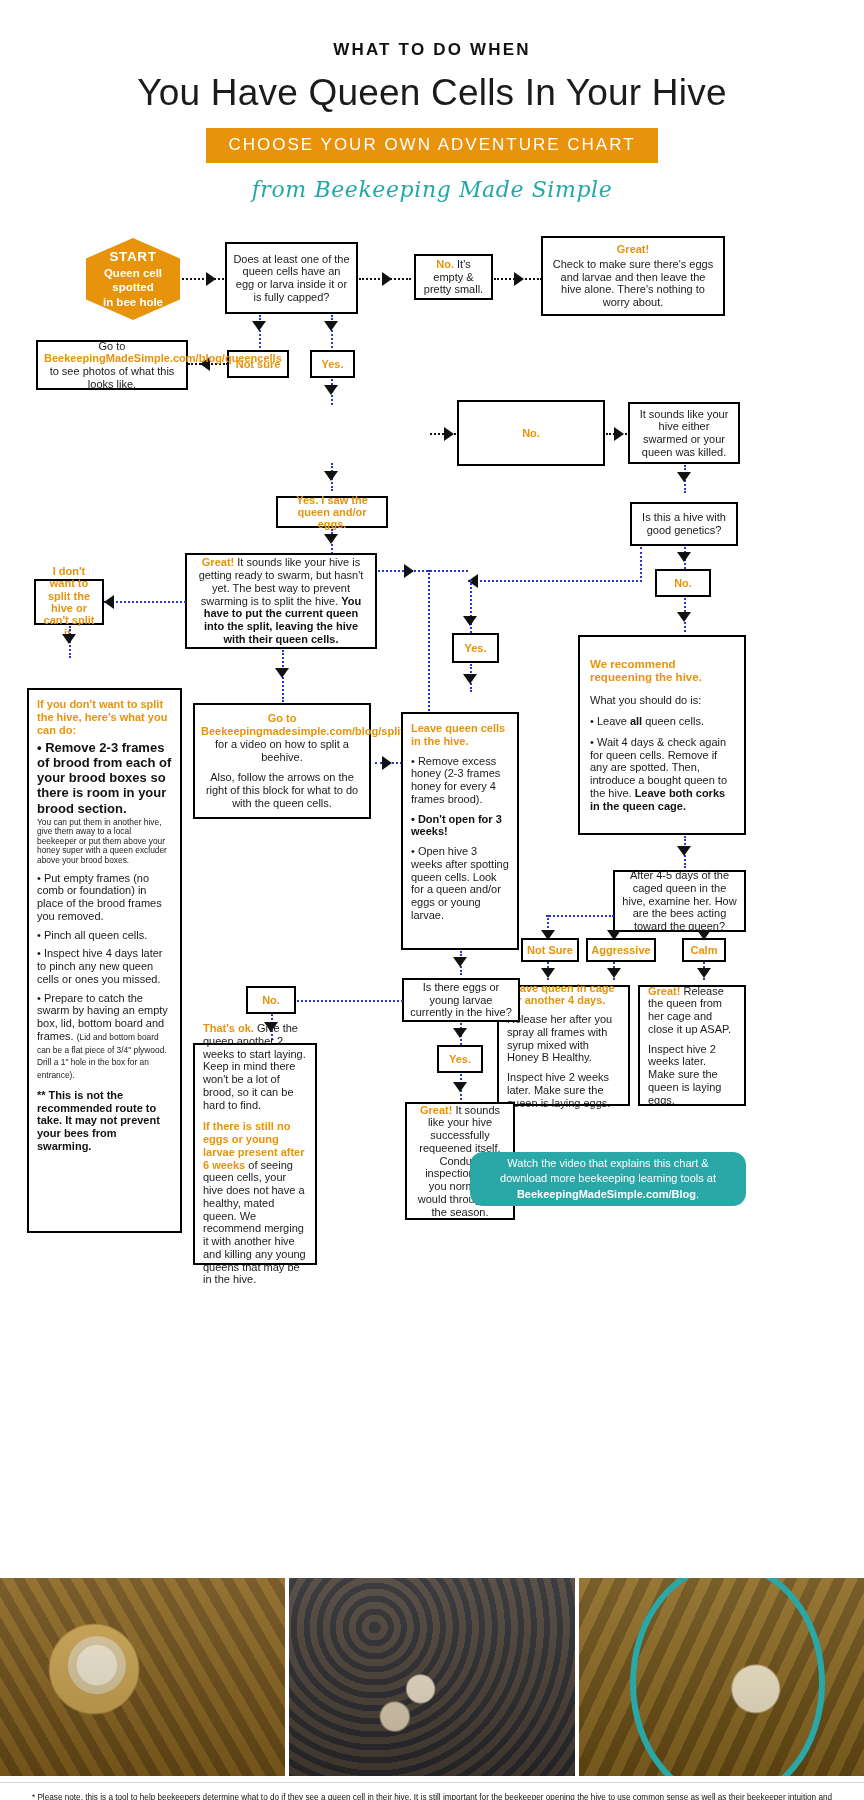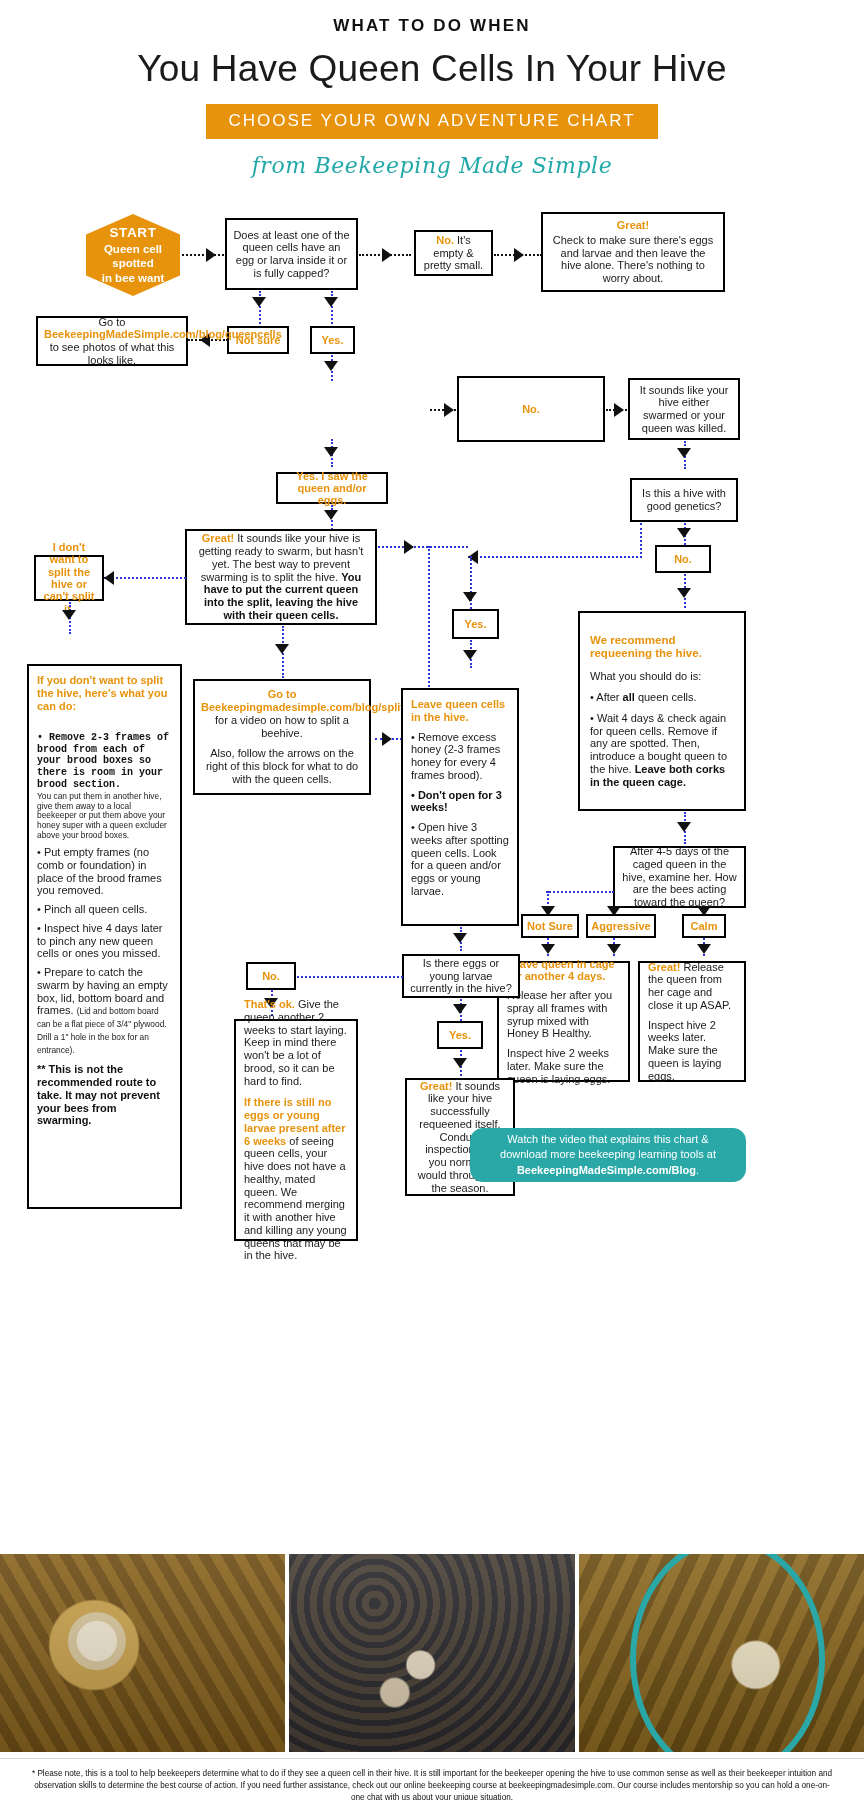--- a/index.html
+++ b/index.html
@@ -10,21 +10,21 @@
     color: #1a1a1a;
     position: relative;
     overflow: hidden;
   }
   .page { position: relative; width: 864px; height: 1800px; }
 
   
   .hdr { text-align: center; }
   .hdr-kicker {
     font-size: 17px; font-weight: bold; letter-spacing: 2.2px;
-    color: #111; margin-top: 16px;
+    color: #111; margin-top: 40px;
   }
   .hdr-title {
     font-size: 37px; font-weight: normal; color: #1b1b1b;
     margin-top: 12px; letter-spacing: 0.2px;
   }
   .hdr-band {
     display: inline-block; background: #e8930c; color: #fff;
     font-size: 17px; letter-spacing: 2.0px; padding: 7px 22px 8px;
     margin-top: 14px;
   }
@@ -136,21 +136,21 @@
     <div class="hdr-kicker">WHAT TO DO WHEN</div>
     <div class="hdr-title">You Have Queen Cells In Your Hive</div>
     <div><span class="hdr-band">CHOOSE YOUR OWN ADVENTURE CHART</span></div>
     <div class="hdr-sub">from Beekeeping Made Simple</div>
   </div>
 
   <div class="start" style="left:86px; top:198px; width:94px; height:82px;">
     <div class="big">START</div>
     <div>Queen cell</div>
     <div>spotted</div>
-    <div>in bee want</div>
+    <div>in bee hole</div>
   </div>
 
   <div class="hline-blk" style="left:182px; top:238px; width:42px;"></div>
   <div class="tri-r" style="left:206px; top:232px;"></div>
 
   <div class="node" style="left:225px; top:202px; width:133px; height:72px;">
     <p>Does at least one of the queen cells have an egg or larva inside it or is fully capped?</p>
   </div>
 
   <div class="hline-blk" style="left:359px; top:238px; width:52px;"></div>
@@ -243,21 +243,21 @@
 
   <div class="chip" style="left:34px; top:539px; width:70px; height:46px; flex-direction:column;">
     <span>I don't want to split the hive or can't split it.</span>
   </div>
 
   <div class="vline" style="left:69px; top:586px; height:32px;"></div>
   <div class="tri-d" style="left:62px; top:594px;"></div>
 
   <div class="node left" style="left:27px; top:648px; width:155px; height:545px; padding:8px 8px; justify-content:flex-start;">
     <p class="or" style="font-weight:bold; font-size:11px;">If you don't want to split the hive, here's what you can do:</p>
-    <p class="bk" style="margin-top:20px; font-size:10px;font-family:Liberation Mono, monospace;">• Remove 2-3 frames of brood from each of your brood boxes so there is room in your brood section.</p>
+    <p class="bk" style="margin-top:4px; font-size:13px;">• Remove 2-3 frames of brood from each of your brood boxes so there is room in your brood section.</p>
     <p class="tiny" style="margin-top:2px;">You can put them in another hive, give them away to a local beekeeper or put them above your honey super with a queen excluder above your brood boxes.</p>
     <p style="margin-top:6px;">• Put empty frames (no comb or foundation) in place of the brood frames you removed.</p>
     <p style="margin-top:6px;">• Pinch all queen cells.</p>
     <p style="margin-top:6px;">• Inspect hive 4 days later to pinch any new queen cells or ones you missed.</p>
     <p style="margin-top:6px;"><span>• Prepare to catch the swarm by having an empty box, lid, bottom board and frames. </span><span class="tiny">(Lid and bottom board can be a flat piece of 3/4" plywood. Drill a 1" hole in the box for an entrance).</span></p>
     <p class="bk" style="margin-top:8px;">** This is not the recommended route to take. It may not prevent your bees from swarming.</p>
   </div>
 
   <div class="vline" style="left:282px; top:610px; height:52px;"></div>
   <div class="tri-d" style="left:275px; top:628px;"></div>
@@ -289,21 +289,21 @@
     <p class="bk" style="margin-top:7px;">• Don't open for 3 weeks!</p>
     <p style="margin-top:7px;">• Open hive 3 weeks after spotting queen cells. Look for a queen and/or eggs or young larvae.</p>
   </div>
 
   <div class="vline" style="left:684px; top:558px; height:34px;"></div>
   <div class="tri-d" style="left:677px; top:572px;"></div>
 
   <div class="node left" style="left:578px; top:595px; width:168px; height:200px; padding:10px;">
     <p class="or" style="font-weight:bold; font-size:11.5px;">We recommend requeening the hive.</p>
     <p style="margin-top:10px;">What you should do is:</p>
-    <p style="margin-top:8px;"><span>• After </span><span class="bk">all</span><span> queen cells.</span></p>
+    <p style="margin-top:8px;"><span>• Leave </span><span class="bk">all</span><span> queen cells.</span></p>
     <p style="margin-top:8px;"><span>• Wait 4 days &amp; check again for queen cells. Remove if any are spotted. Then, introduce a bought queen to the hive. </span><span class="bk">Leave both corks in the queen cage.</span></p>
   </div>
 
   <div class="vline" style="left:684px; top:796px; height:32px;"></div>
   <div class="tri-d" style="left:677px; top:806px;"></div>
 
   <div class="node" style="left:613px; top:830px; width:133px; height:62px;">
     <p>After 4-5 days of the caged queen in the hive, examine her. How are the bees acting toward the queen?</p>
   </div>
 
@@ -352,21 +352,21 @@
   </div>
 
   <div class="hline" style="left:285px; top:960px; width:118px;"></div>
   <div class="tri-l" style="left:285px; top:954px;"></div>
   <div class="chip" style="left:246px; top:946px; width:50px; height:28px;">
     <span>No.</span>
   </div>
   <div class="vline" style="left:271px; top:974px; height:26px;"></div>
   <div class="tri-d" style="left:264px; top:982px;"></div>
 
-  <div class="node left" style="left:193px; top:1003px; width:124px; height:222px; padding:8px;margin-left:41px;">
+  <div class="node left" style="left:193px; top:1003px; width:124px; height:222px; padding:8px;">
     <p><span class="or" style="font-weight:bold">That's ok.</span><span> Give the queen another 2 weeks to start laying. Keep in mind there won't be a lot of brood, so it can be hard to find.</span></p>
     <p style="margin-top:9px;"><span class="or" style="font-weight:bold">If there is still no eggs or young larvae present after 6 weeks</span><span> of seeing queen cells, your hive does not have a healthy, mated queen. We recommend merging it with another hive and killing any young queens that may be in the hive.</span></p>
   </div>
 
   <div class="vline" style="left:460px; top:983px; height:22px;"></div>
   <div class="tri-d" style="left:453px; top:988px;"></div>
   <div class="chip" style="left:437px; top:1005px; width:46px; height:28px;">
     <span>Yes.</span>
   </div>
   <div class="vline" style="left:460px; top:1034px; height:26px;"></div>

